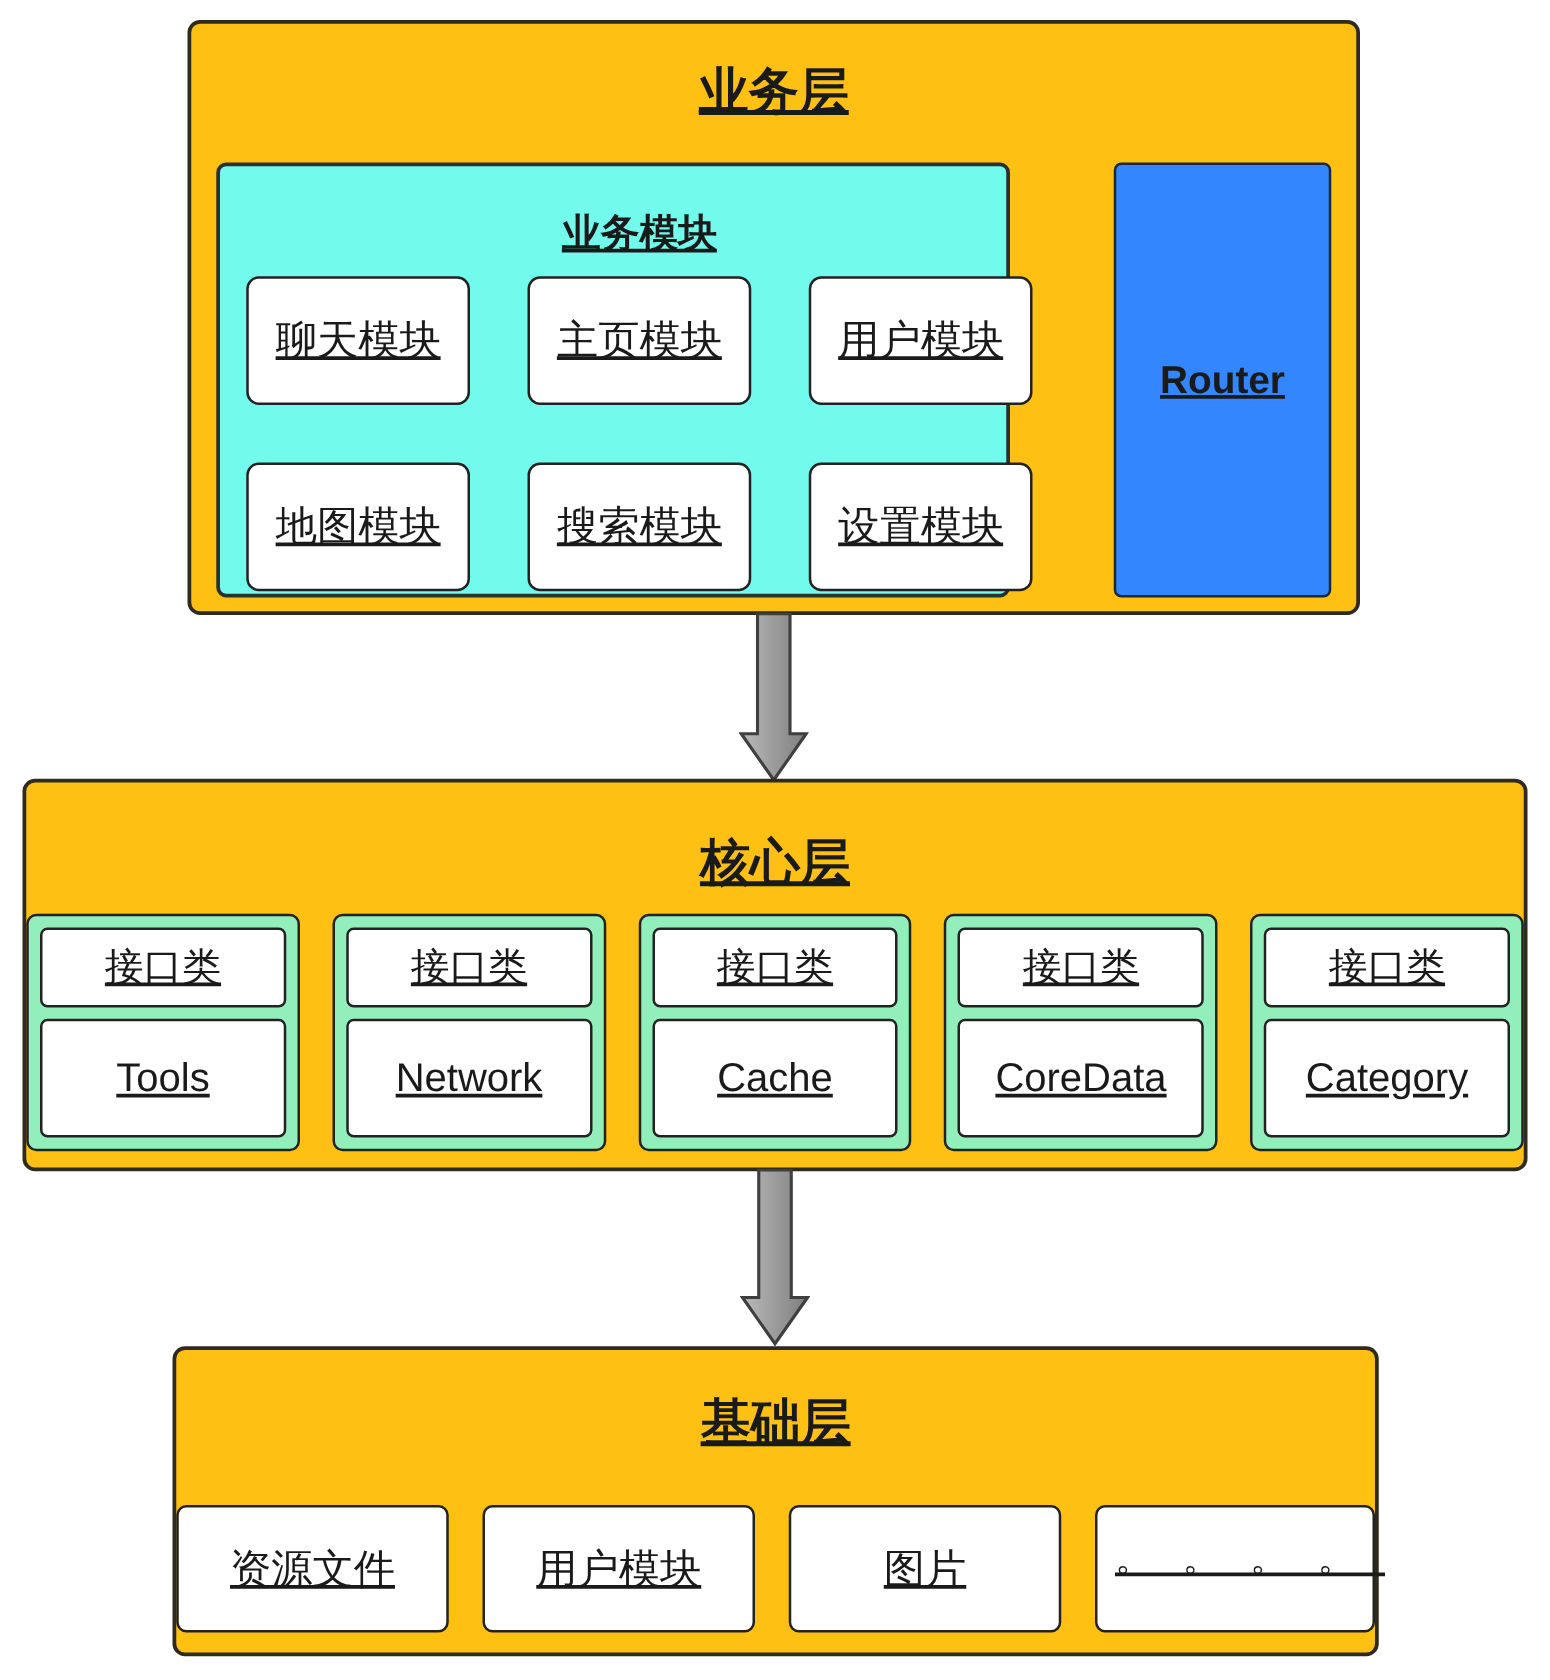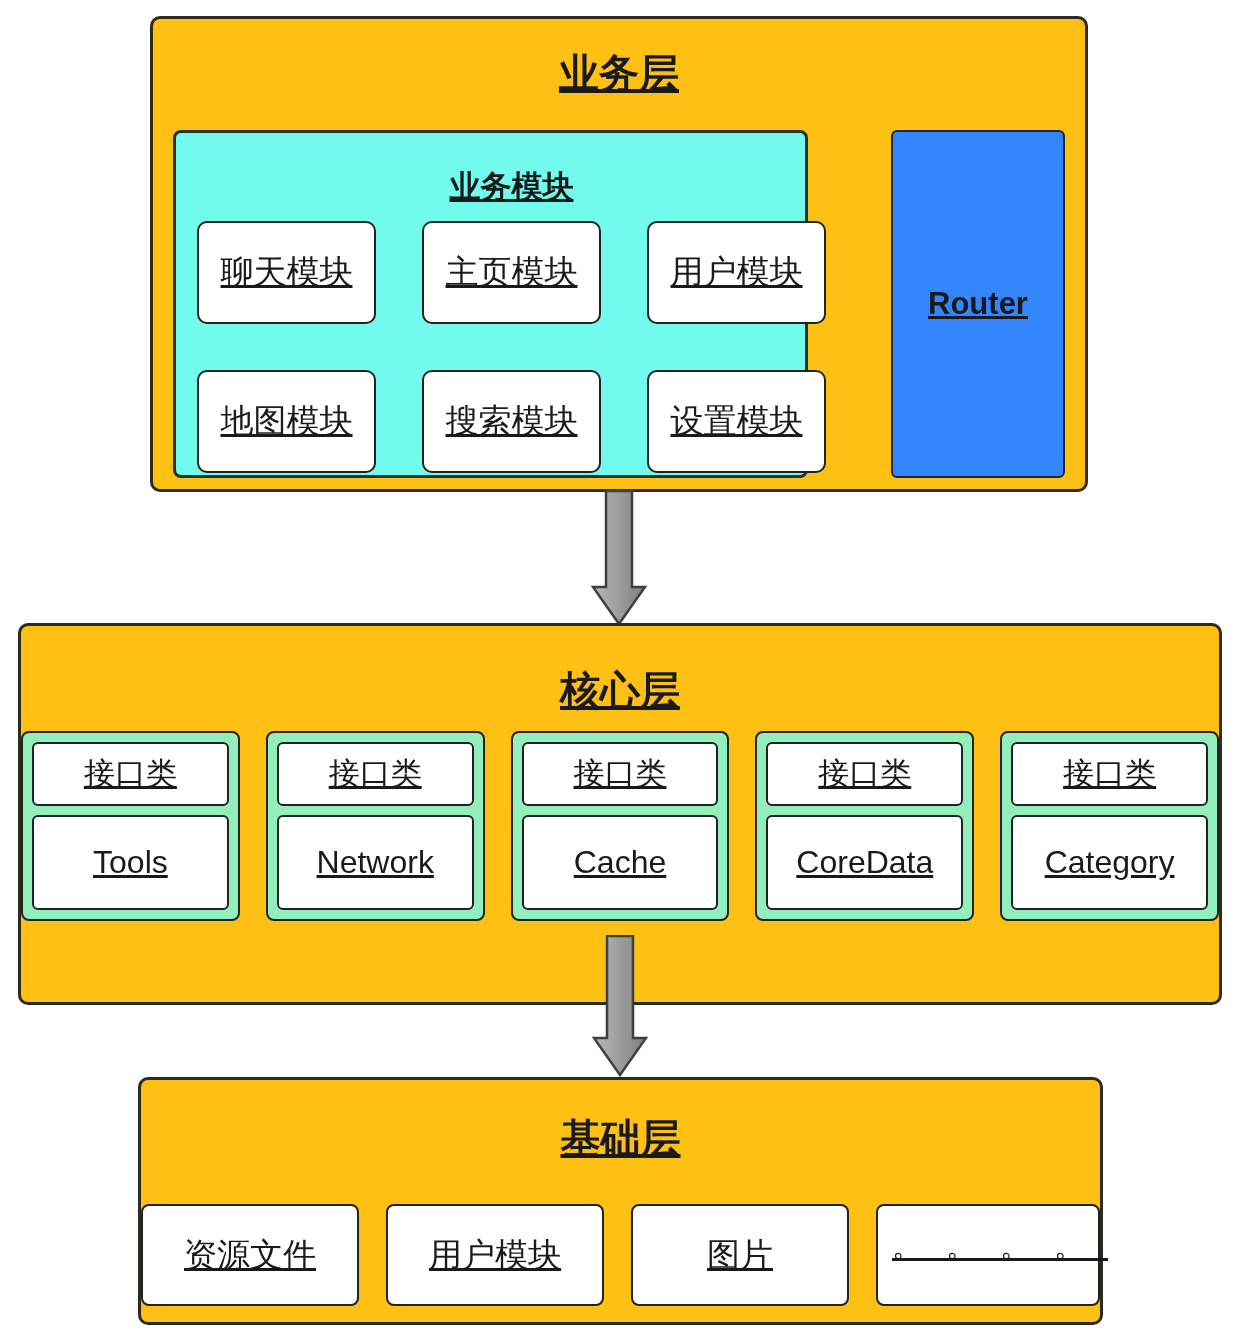--- a/index.html
+++ b/index.html
@@ -2,21 +2,21 @@
 <html><head>
 <meta charset="utf-8">
 <style>
   html,body{margin:0;padding:0;background:#ffffff;}
   body{font-family:"Liberation Sans","DejaVu Sans",sans-serif;color:#1a1a1a;}
   .canvas{position:relative;width:1240px;height:1344px;background:#ffffff;overflow:hidden;}
 
   
   .layer{position:absolute;background:#FDC013;border:3px solid #2e2a1e;border-radius:10px;box-sizing:border-box;text-decoration:underline;}
   .layer-business{left:150px;top:16px;width:938px;height:476px;}
-  .layer-core{left:18px;top:623px;width:1204px;height:382px;}
+  .layer-core{left:18px;top:623px;width:1204px;height:314px;}
   .layer-base{left:138px;top:1077px;width:965px;height:248px;}
 
   .layer-title{text-align:center;font-size:40px;font-weight:bold;line-height:40px;}
   .layer-business .layer-title{margin-top:34px;}
   .layer-core .layer-title{margin-top:44px;}
   .layer-base .layer-title{margin-top:38px;}
 
   
   .biz-content{display:flex;justify-content:space-between;margin:37px 20px 0 20px;}
   .modules-panel{width:635px;height:348px;background:#72FAEC;border:3px solid #27322e;border-radius:8px;box-sizing:border-box;padding-left:42px;}

